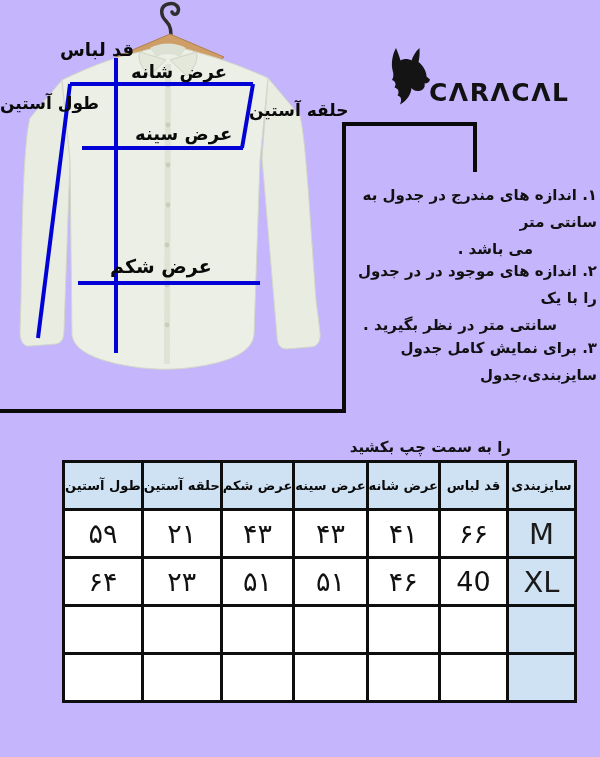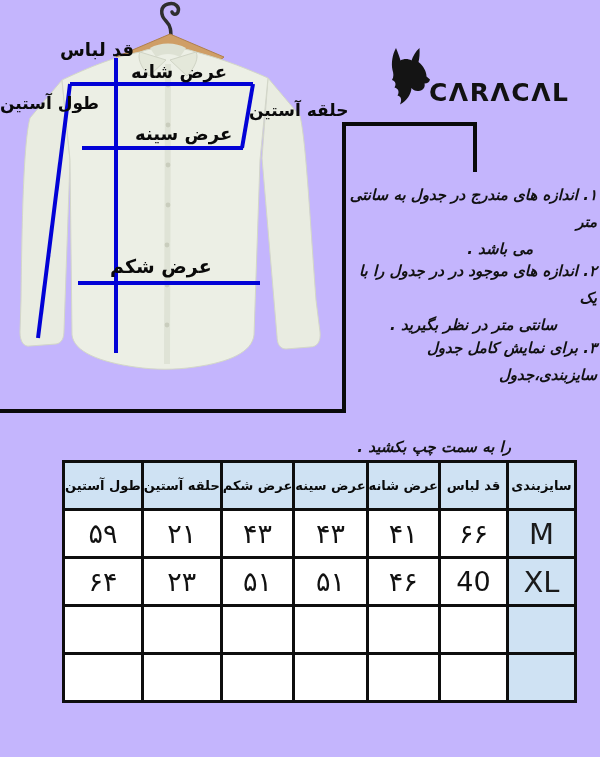--- a/index.html
+++ b/index.html
@@ -27,21 +27,21 @@
   .seg-stub{left:473px;top:122px;width:4px;height:50px;}
   
   .cat-svg{position:absolute;left:384px;top:47px;}
   .brand-text{
     position:absolute;left:429px;top:78px;font-size:25px;font-weight:700;
     letter-spacing:1.5px;color:#121212;white-space:nowrap;
   }
   
   .inst{
     position:absolute;right:3px;width:252px;direction:rtl;text-align:right;
-    font-weight:bold;font-size:15px;color:#111;line-height:27px;font-style:italic;
+    font-weight:bold;font-size:15px;color:#111;line-height:27px;
   }
   .inst-1{top:182px;}
   .inst-2{top:258px;}
   .inst-3{top:335px;}
   .inst .l2-a{padding-right:64px;}
   .inst .l2-b{padding-right:40px;}
   .inst .l2-c{padding-right:86px;margin-top:45px;}
   
   .size-table{
     position:absolute;left:62px;top:460px;border-collapse:collapse;

